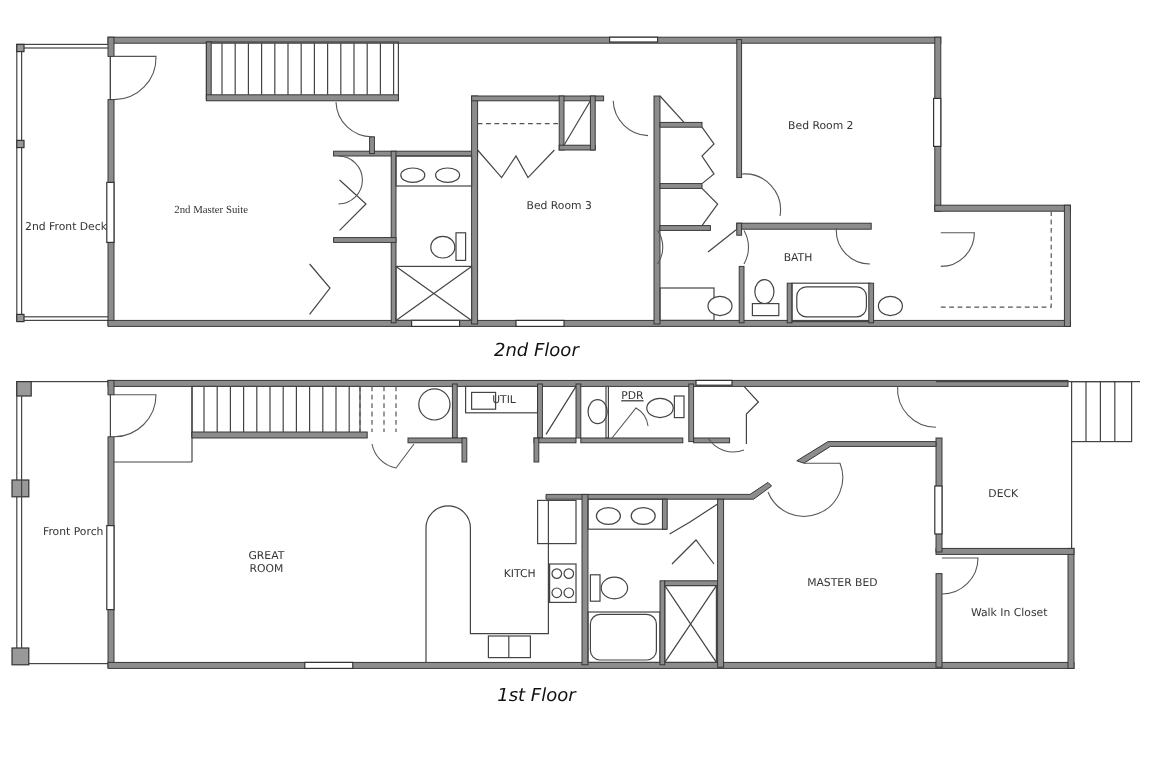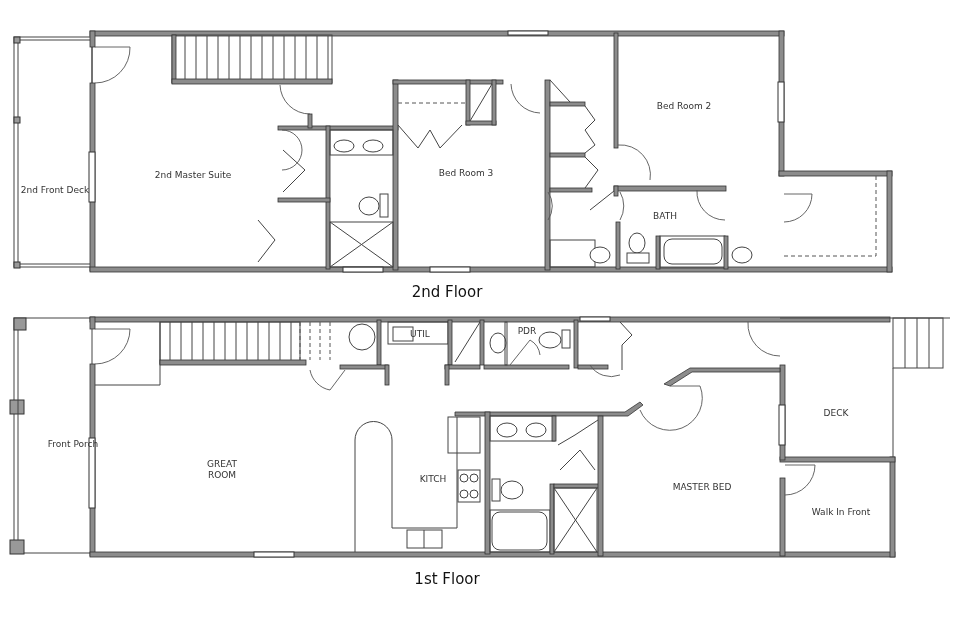--- a/index.html
+++ b/index.html
@@ -6,21 +6,21 @@
     body { width: 960px; height: 640px; overflow: hidden; position: relative; font-family: "Liberation Sans", sans-serif; }
     #plan { position: absolute; left: 0; top: 0; width: 960px; height: 640px; }
     .wall { fill: #8c8c8c; stroke: #333; stroke-width: 0.8; }
     .thin { fill: none; stroke: #444; stroke-width: 1; }
     .door { fill: none; stroke: #555; stroke-width: 0.9; }
     .dash { fill: none; stroke: #555; stroke-width: 1; stroke-dasharray: 4 3; }
     .fixture { fill: #fff; stroke: #444; stroke-width: 1; }
     .post { fill: #999; stroke: #333; stroke-width: 1; }
     .win { fill: #fff; stroke: #333; stroke-width: 1; }
     .room-label { position: absolute; font-size: 9px; color: #333; font-family: "DejaVu Sans", sans-serif; white-space: nowrap; transform: translate(-50%, -50%); text-align: center; line-height: 11px; }
-    .floor-label { position: absolute; font-size: 15px; color: #111; font-family: "DejaVu Sans", sans-serif; white-space: nowrap; transform: translate(-50%, -50%); }
+    .floor-label { position: absolute; font-size: 15px; color: #111; font-family: "DejaVu Sans", sans-serif; white-space: nowrap; transform: translate(-50%, -50%); font-style: italic; }
   </style>
 </head>
 <body>
 
 <svg id="plan" viewBox="0 0 960 640" xmlns="http://www.w3.org/2000/svg">
 
   <g>
 
     <rect x="14" y="37" width="78" height="230" class="thin"></rect>
     <rect x="18" y="40" width="74" height="224" class="thin"></rect>
@@ -237,30 +237,30 @@
     <line x1="905" y1="318" x2="905" y2="368" class="thin"></line>
     <line x1="917" y1="318" x2="917" y2="368" class="thin"></line>
     <line x1="929" y1="318" x2="929" y2="368" class="thin"></line>
     <line x1="893" y1="368" x2="893" y2="457" class="thin"></line>
 
     <path d="M785 465 L815 465 A30 30 0 0 1 785 495" class="door"></path>
   </g>
 </svg>
 
 <div class="room-label" style="left:55px; top:190px;">2nd Front Deck</div>
-<div class="room-label" style="left:193px; top:175px;">2nd Master Suite</div>
+<div class="room-label" style="left:176px; top:175px;font-family:Liberation Serif, serif;">2nd Master Suite</div>
 <div class="room-label" style="left:466px; top:173px;">Bed Room 3</div>
 <div class="room-label" style="left:684px; top:106px;text-align:right;">Bed Room 2</div>
 <div class="room-label" style="left:665px; top:216px;">BATH</div>
 <div class="floor-label" style="left:447px; top:292px;">2nd Floor</div>
 
-<div class="room-label" style="left:61px; top:444px;margin-left:12px;">Front Porch</div>
+<div class="room-label" style="left:61px; top:444px;">Front Porch</div>
 <div class="room-label" style="left:222px; top:470px;">
   <div>GREAT</div>
   <div>ROOM</div>
 </div>
 <div class="room-label" style="left:420px; top:334px;">UTIL</div>
-<div class="room-label" style="left:527px; top:331px;">PDR</div>
+<div class="room-label" style="left:527px; top:331px;text-decoration:underline;">PDR</div>
 <div class="room-label" style="left:415px; top:479px;padding-left:36px;">KITCH</div>
 <div class="room-label" style="left:836px; top:381px;margin-top:32px;">DECK</div>
 <div class="room-label" style="left:702px; top:487px;">MASTER BED</div>
-<div class="room-label" style="left:841px; top:512px;">Walk In Front</div>
+<div class="room-label" style="left:841px; top:512px;">Walk In Closet</div>
 <div class="floor-label" style="left:447px; top:579px;text-align:right;">1st Floor</div>
 
 </body></html>

